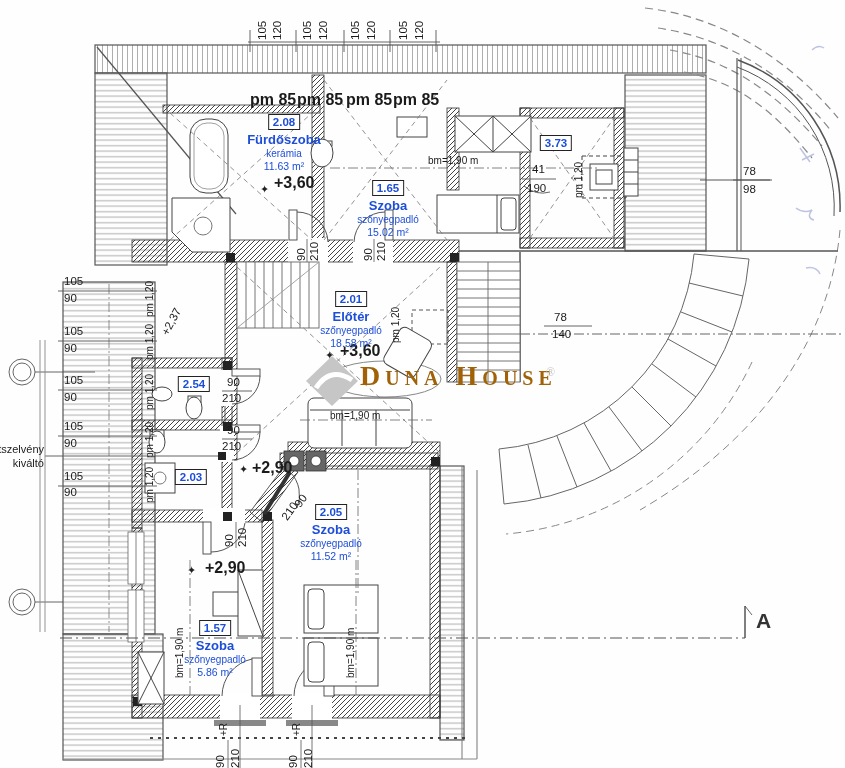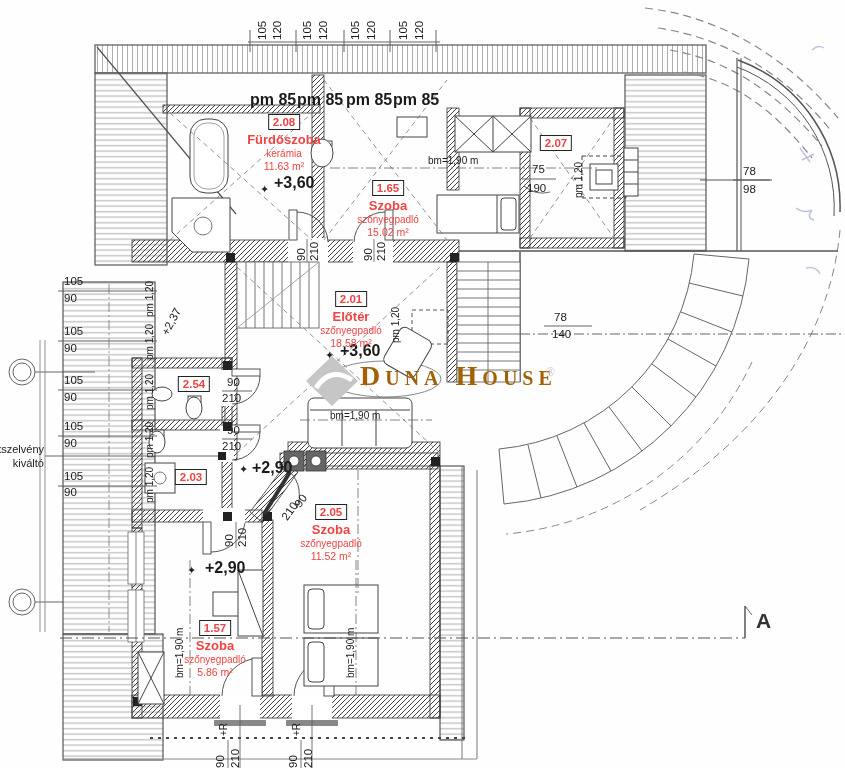--- a/index.html
+++ b/index.html
@@ -4,21 +4,21 @@
 <style>
   html,body{margin:0;padding:0;background:#fff;}
   #plan{position:relative;width:845px;height:768px;background:#fefefe;
         font-family:"Liberation Sans",sans-serif;overflow:hidden;}
   #plan svg{position:absolute;left:0;top:0;}
   .t{position:absolute;color:#1b1b1b;font-size:11px;line-height:1;white-space:nowrap;}
   .dim{font-size:11.5px;}
   .sm{font-size:10px;}
   .pm{font-size:16px;font-weight:700;}
   .v{transform:rotate(-90deg);transform-origin:0 0;}
-  .rm{position:absolute;transform:translateX(-50%);text-align:center;color:#ef4444;}
+  .rm{position:absolute;transform:translateX(-50%);text-align:center;color:#1d4ed8;}
   .box{display:inline-block;border:1.4px solid #222;padding:1px 4px;font-weight:700;
        font-size:11.5px;background:rgba(255,255,255,.92);}
   .nm{font-weight:700;font-size:13px;margin-top:2px;}
   .fl{font-size:10px;margin-top:1px;}
   .ar{font-size:10.5px;margin-top:1px;}
   .lvl{font-weight:600;font-size:16px;}
   .star{font-size:11px;color:#222;}
   .callout{font-size:11px;text-align:right;width:46px;}
   .sec{font-size:21px;font-weight:600;color:#333;}
   .wm{font-family:"Liberation Serif",serif;font-variant:small-caps;font-weight:700;
@@ -382,41 +382,41 @@
 <div class="t dim" style="left:280px;top:516px;transform:rotate(-55deg);transform-origin:0 0">210</div>
 <div class="t v dim" style="left:224px;top:547px">90</div>
 <div class="t v dim" style="left:237px;top:547px">210</div>
 <div class="t v dim" style="left:215px;top:768px">90</div>
 <div class="t v dim" style="left:230px;top:768px">210</div>
 <div class="t v dim" style="left:288px;top:768px">90</div>
 <div class="t v dim" style="left:303px;top:768px">210</div>
 <div class="t v sm" style="left:219px;top:736px">+R</div>
 <div class="t v sm" style="left:292px;top:736px">+R</div>
 
-<div class="t dim" style="left:532px;top:164px">75</div>
+<div class="t dim" style="left:532px;top:164px">41</div>
 <div class="t dim" style="left:527px;top:183px">190</div>
 <div class="t dim" style="left:743px;top:166px">78</div>
 <div class="t dim" style="left:743px;top:184px">98</div>
 <div class="t dim" style="left:554px;top:312px">78</div>
 <div class="t dim" style="left:552px;top:329px">140</div>
 
 <div class="rm" style="left:284px;top:112px">
   <span class="box">2.08</span>
   <div class="nm">Fürdőszoba</div>
   <div class="fl">kerámia</div>
   <div class="ar">11.63 m²</div>
 </div>
 <div class="rm" style="left:388px;top:178px">
   <span class="box">1.65</span>
   <div class="nm">Szoba</div>
   <div class="fl">szőnyegpadló</div>
   <div class="ar">15.02 m²</div>
 </div>
 <div class="rm" style="left:556px;top:133px">
-  <span class="box">2.07</span>
+  <span class="box">3.73</span>
 </div>
 <div class="rm" style="left:351px;top:289px">
   <span class="box">2.01</span>
   <div class="nm">Előtér</div>
   <div class="fl">szőnyegpadló</div>
   <div class="ar">18.58 m²</div>
 </div>
 <div class="rm" style="left:194px;top:374px">
   <span class="box">2.54</span>
 </div>

